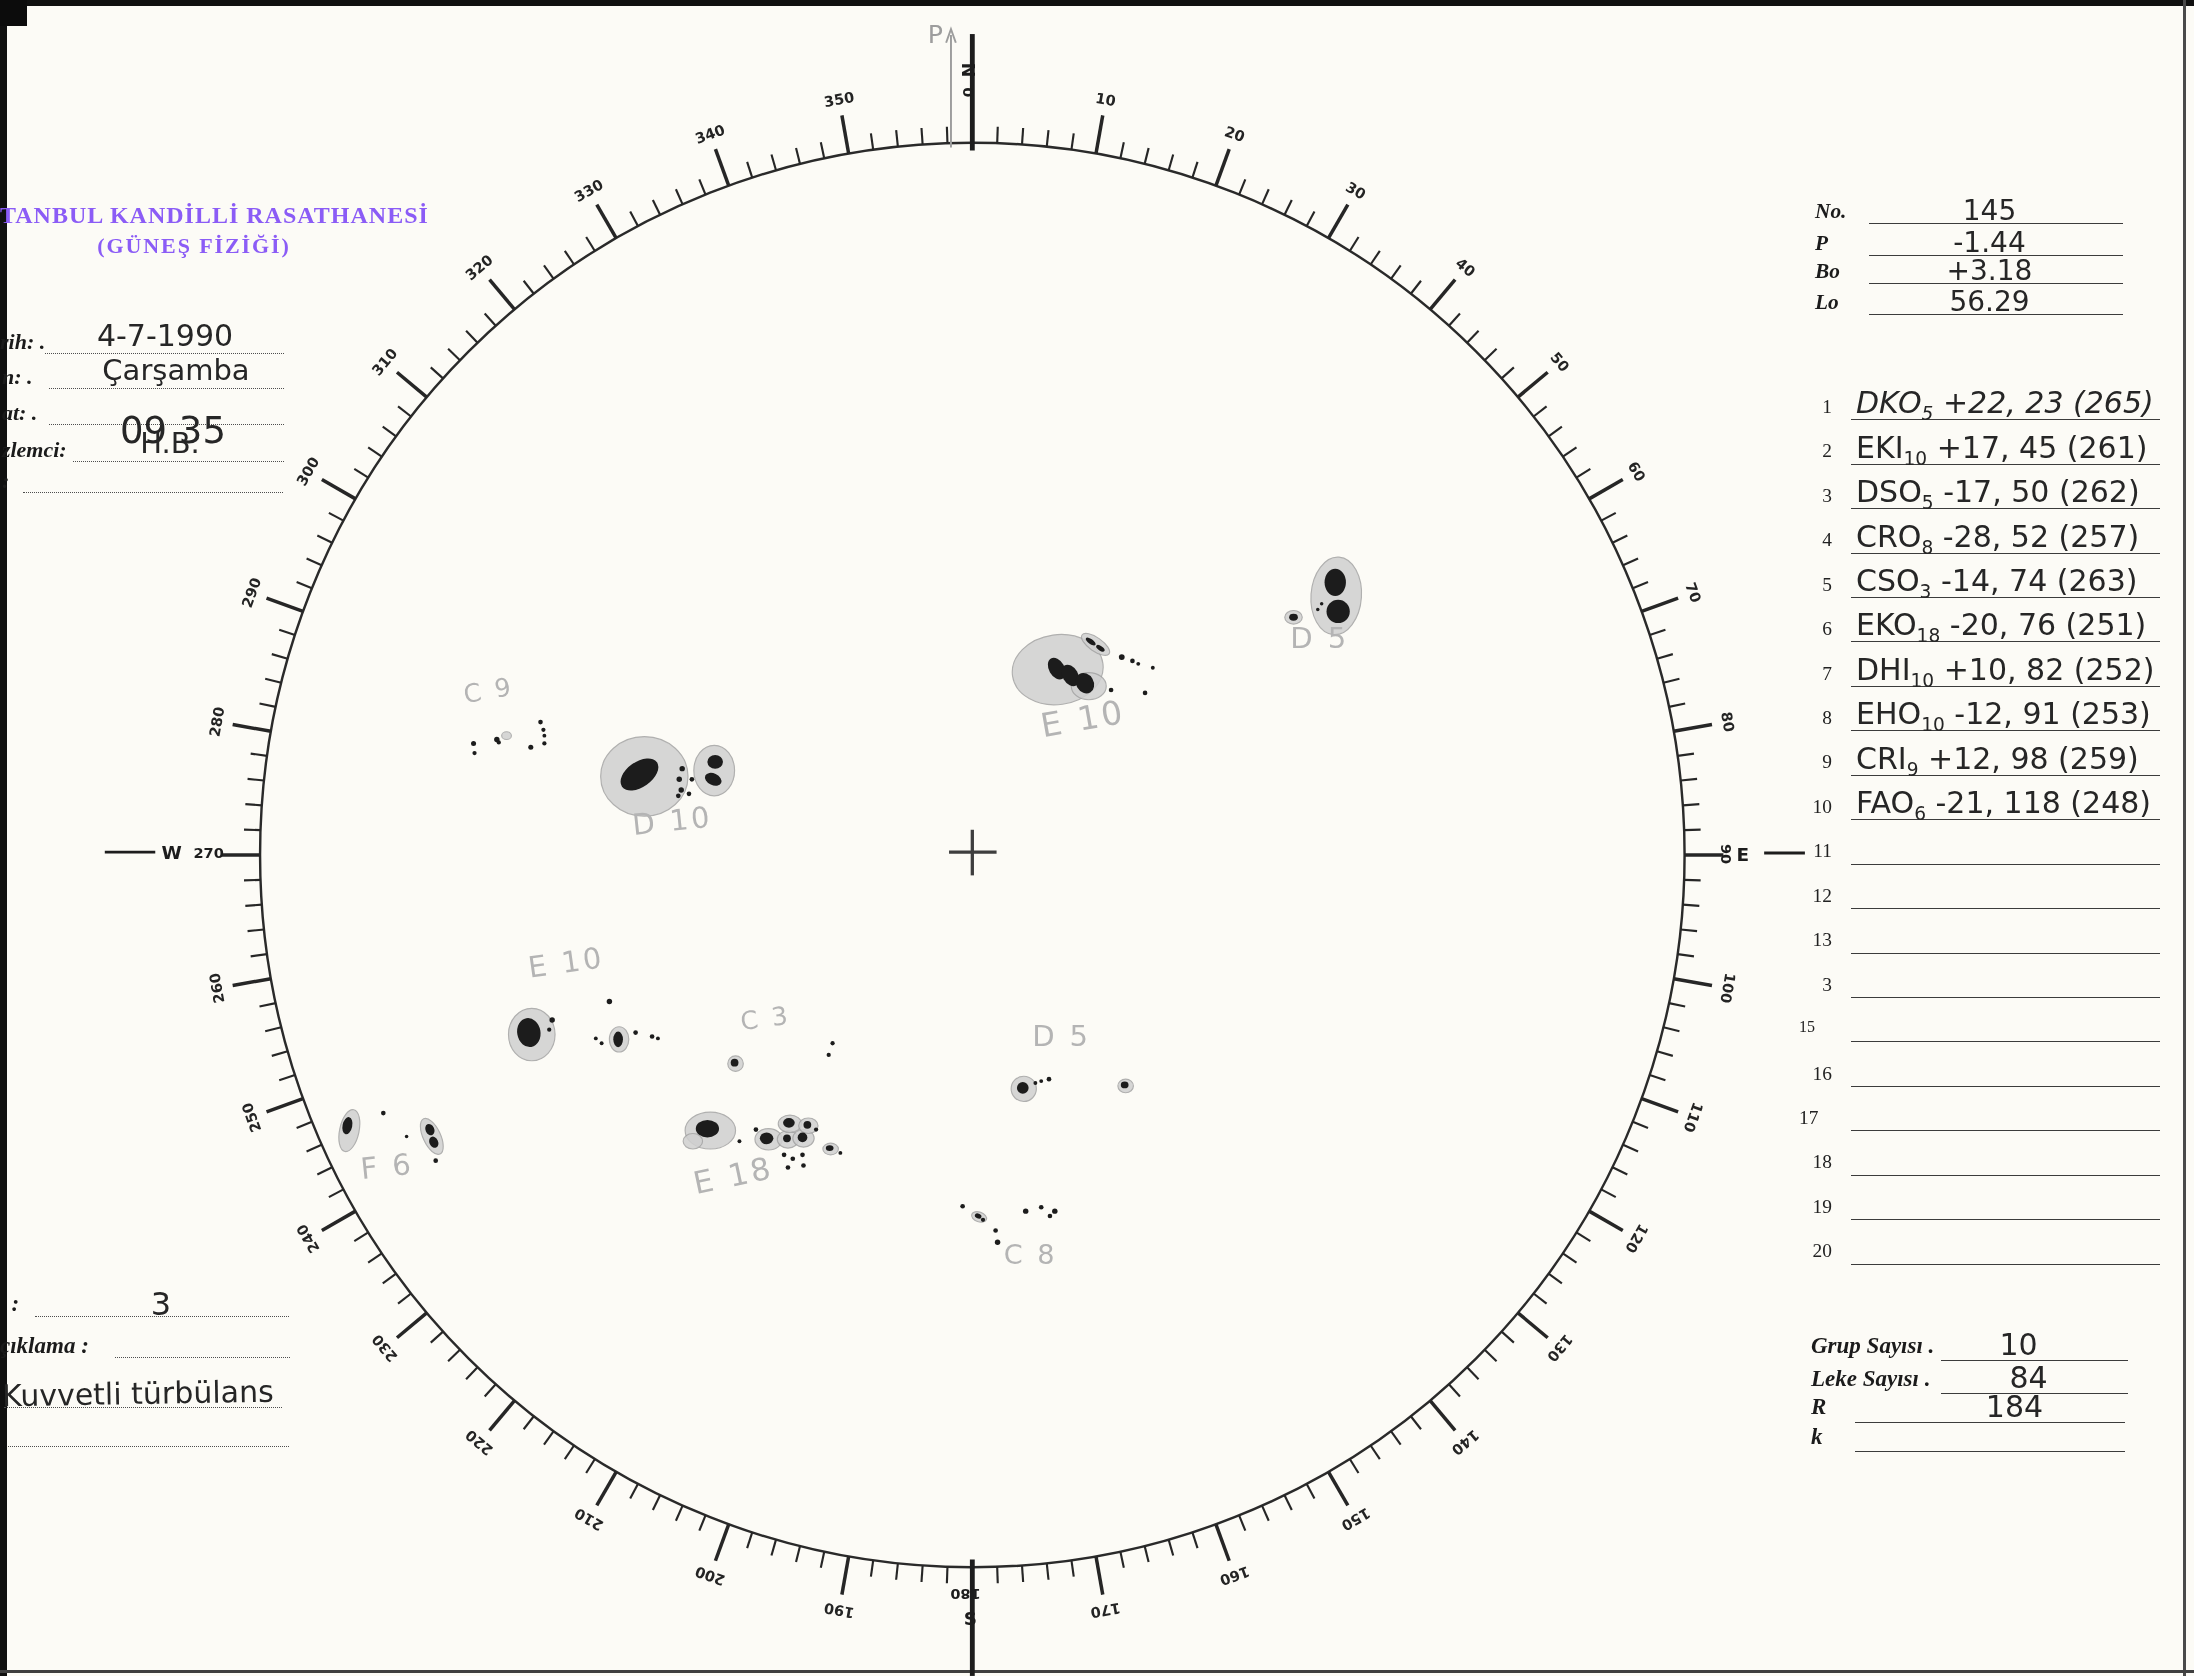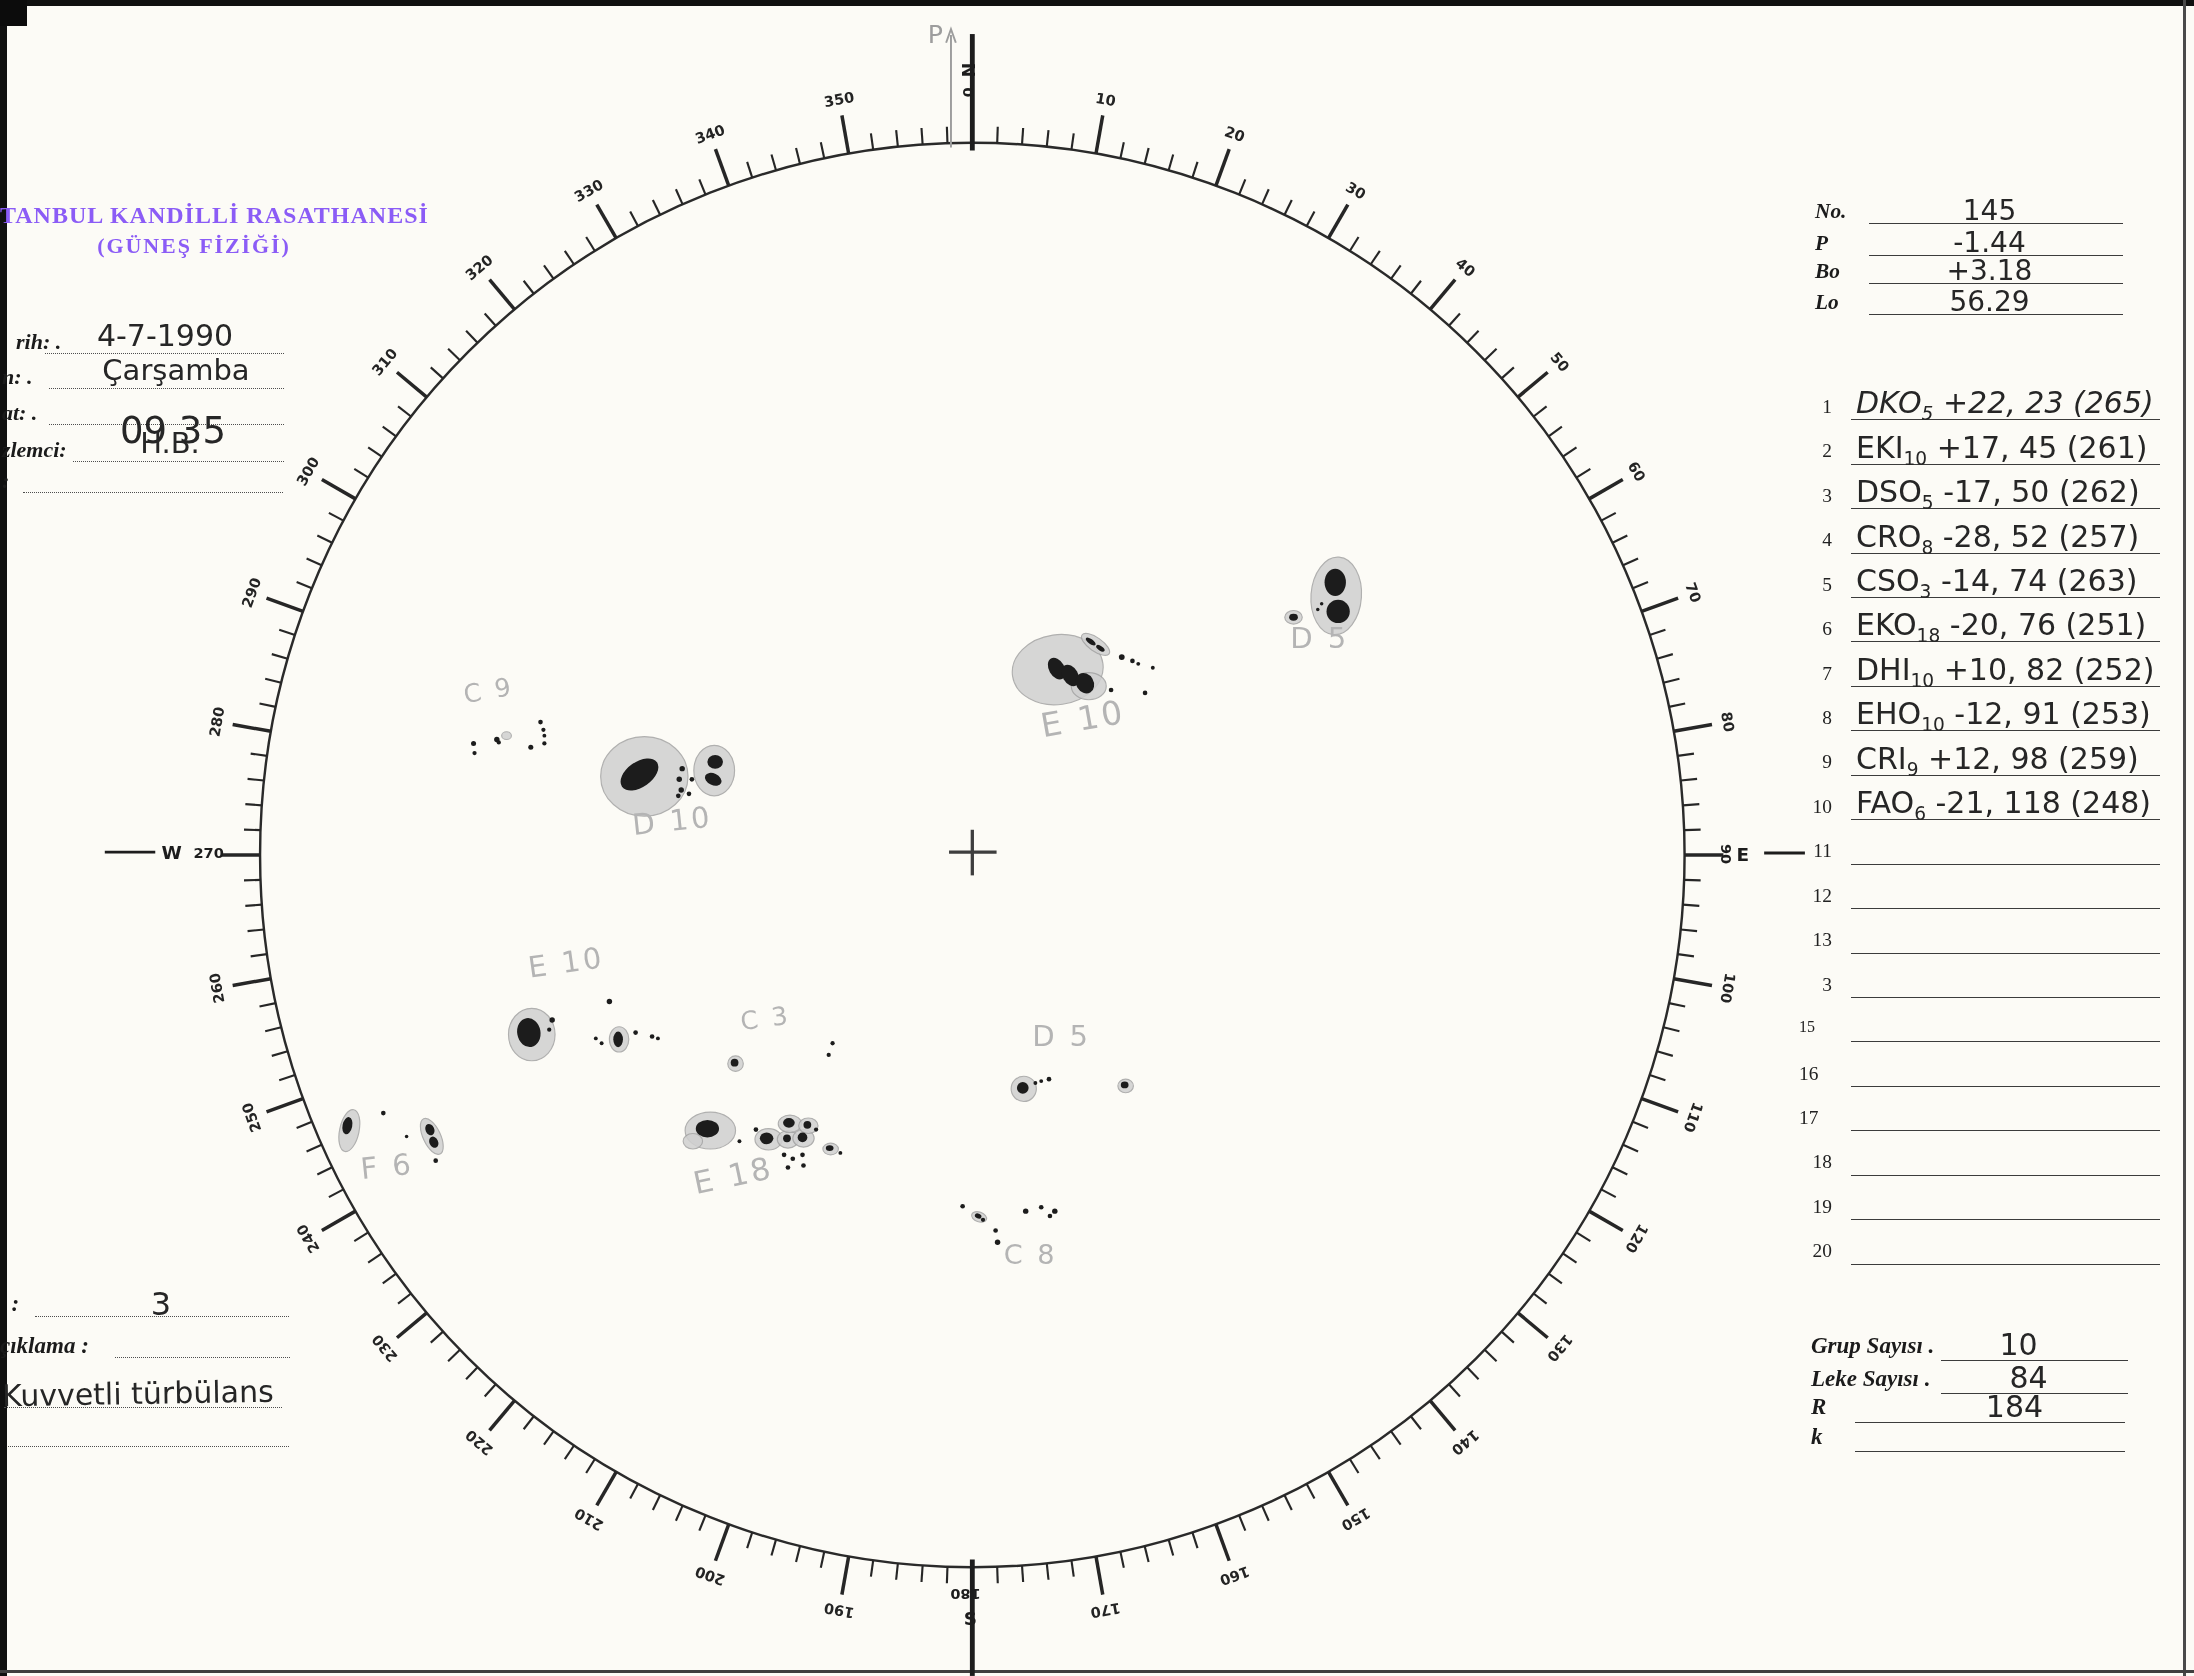--- a/index.html
+++ b/index.html
@@ -384,21 +384,21 @@
 
   <div class="flabel" style="left:11.6px;top:1291px;font-size:23px;">:</div>
   <div class="hand center" style="left:93px;top:1285px;width:136px;font-size:32px;">3</div>
   <div class="dotline" style="left:35px;top:1316px;width:254px;"></div>
   <div class="flabel" style="left:0;top:1333px;font-size:23px;">çıklama :</div>
   <div class="dotline" style="left:115px;top:1357px;width:175px;"></div>
   <div class="hand" style="left:1.9px;top:1376px;font-size:30px;transform:rotate(-1deg);">Kuvvetli türbülans</div>
   <div class="dotline" style="left:3.9px;top:1407px;width:278px;"></div>
   <div class="dotline" style="left:7.8px;top:1446px;width:281px;"></div>
 
-<div class="flabel" style="left: 16px; top: 329px; font-size: 22px;">rih: .</div>
+<div class="flabel" style="left: 0; top: 329px; font-size: 22px;">rih: .</div>
     <div class="dotline" style="left: 45px; top: 353px; width: 239px;"></div>
     <div class="hand center" style="left: 39px; top: 318px; width: 252px; font-size: 30px;">4-7-1990</div>
     <div class="flabel" style="left: 1.9px; top: 364px; font-size: 22px;">n: .</div>
     <div class="dotline" style="left: 49px; top: 388px; width: 235px;"></div>
     <div class="hand center" style="left: 50px; top: 353px; width: 252px; font-size: 29px;">Çarşamba</div>
     <div class="flabel" style="left: 1.9px; top: 400px; font-size: 22px;">at: .</div>
     <div class="dotline" style="left: 49px; top: 424px; width: 235px;"></div>
     <div class="hand center" style="left: 47px; top: 389px; width: 252px; font-size: 37px; margin-top: 20px;">09 35</div>
     <div class="flabel" style="left: 1.9px; top: 437px; font-size: 22px;">zlemci:</div>
     <div class="dotline" style="left: 73px; top: 461px; width: 211px;"></div>
@@ -450,21 +450,21 @@
     <div class="rownum" style="left: 1799px; top: 840px; width: 33px; text-align: right; font-size: 19.4px;">11</div>
     <div class="uline" style="left: 1851px; top: 864px; width: 309px;"></div>
     <div class="rownum" style="left: 1799px; top: 885px; width: 33px; text-align: right; font-size: 19.4px;">12</div>
     <div class="uline" style="left: 1851px; top: 908px; width: 309px;"></div>
     <div class="rownum" style="left: 1799px; top: 929px; width: 33px; text-align: right; font-size: 19.4px;">13</div>
     <div class="uline" style="left: 1851px; top: 953px; width: 309px;"></div>
     <div class="rownum" style="left: 1799px; top: 974px; width: 33px; text-align: right; font-size: 19.4px;">3</div>
     <div class="uline" style="left: 1851px; top: 997px; width: 309px;"></div>
     <div class="rownum" style="left: 1799px; top: 1018px; width: 33px; text-align: left; font-size: 16px;">15</div>
     <div class="uline" style="left: 1851px; top: 1041px; width: 309px;"></div>
-    <div class="rownum" style="left: 1799px; top: 1063px; width: 33px; text-align: left; font-size: 19.4px;">16</div>
+    <div class="rownum" style="left: 1799px; top: 1063px; width: 33px; text-align: right; font-size: 19.4px;">16</div>
     <div class="uline" style="left: 1851px; top: 1086px; width: 309px;"></div>
     <div class="rownum" style="left: 1799px; top: 1107px; width: 33px; text-align: left; font-size: 19.4px;">17</div>
     <div class="uline" style="left: 1851px; top: 1130px; width: 309px;"></div>
     <div class="rownum" style="left: 1799px; top: 1151px; width: 33px; text-align: right; font-size: 19.4px;">18</div>
     <div class="uline" style="left: 1851px; top: 1175px; width: 309px;"></div>
     <div class="rownum" style="left: 1799px; top: 1196px; width: 33px; text-align: right; font-size: 19.4px;">19</div>
     <div class="uline" style="left: 1851px; top: 1219px; width: 309px;"></div>
     <div class="rownum" style="left: 1799px; top: 1240px; width: 33px; text-align: right; font-size: 19.4px;">20</div>
     <div class="uline" style="left: 1851px; top: 1264px; width: 309px;"></div>
     <div class="flabel" style="left: 1811px; top: 1333px; font-size: 23px;">Grup Sayısı .</div>

